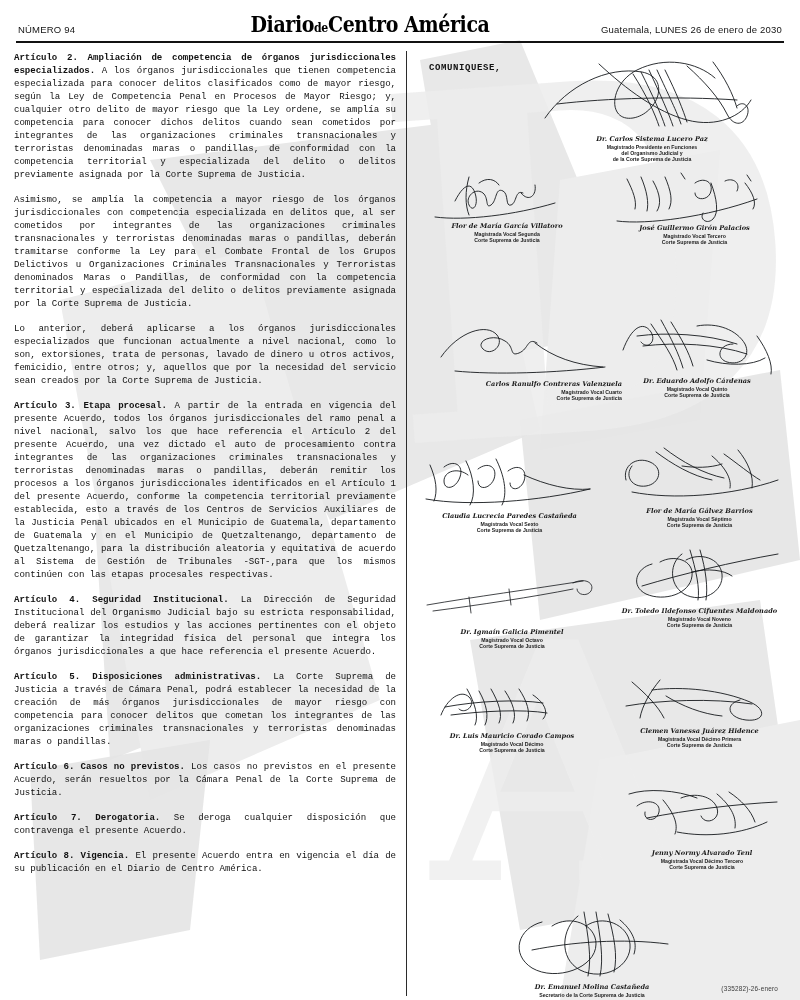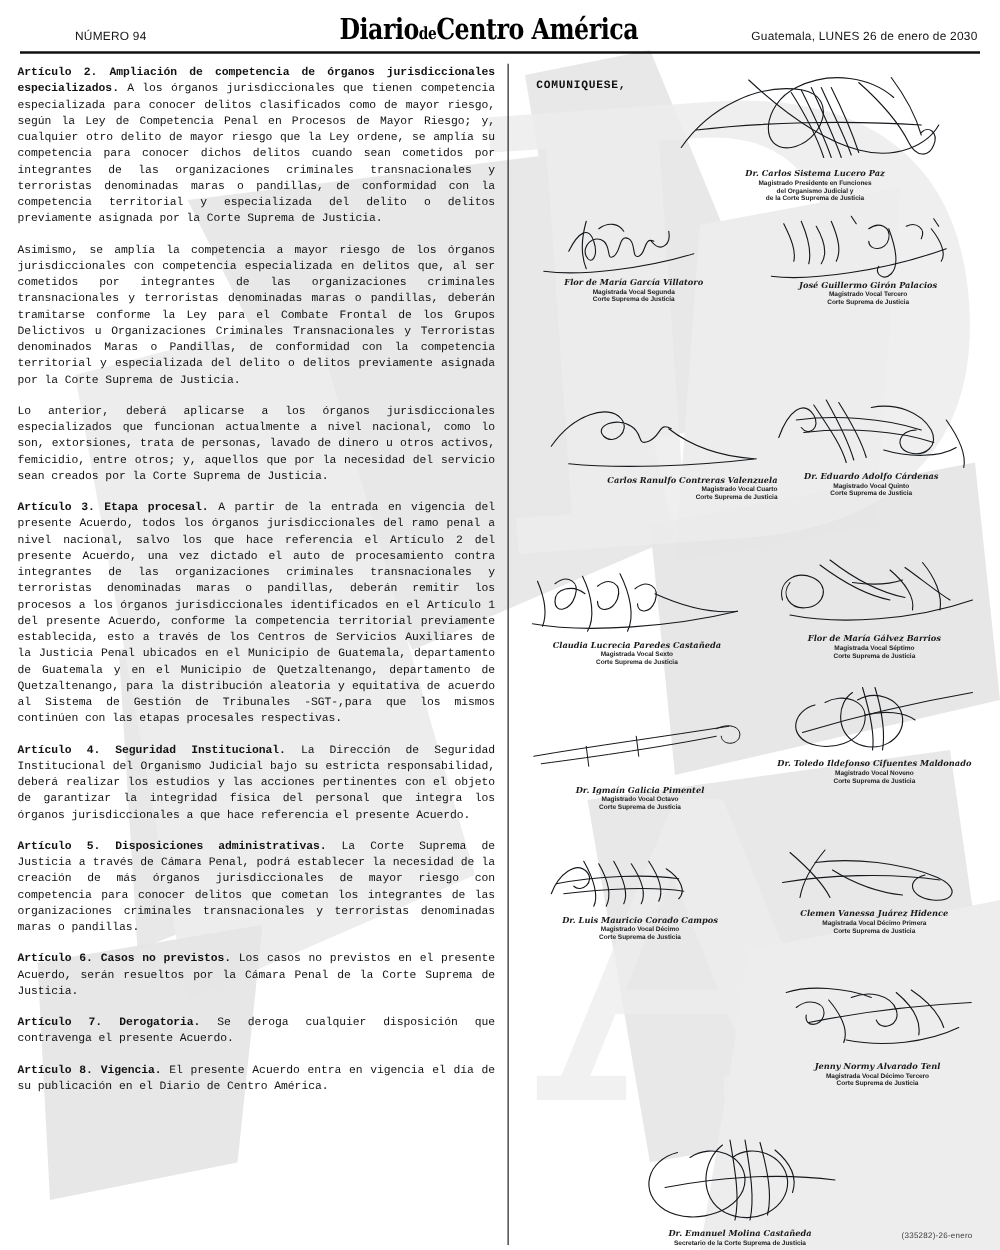--- a/index.html
+++ b/index.html
@@ -28,21 +28,20 @@
     z-index:2;
     width:800px; height:1000px;
     padding:10px 14px 0 14px;
   }
 
   
   #masthead {
     display:flex; align-items:flex-end; 
     height:28px;
     padding:0 4px 2px 4px;
-    margin-left:42px;
   }
   .mast-side {
     font-size:9.5px;
     letter-spacing:.2px;
     white-space:nowrap;
     color:#141414;
     padding-bottom:1px;
   }
   #mast-left { width:190px; }
   #mast-right { width:250px; text-align:right; }

